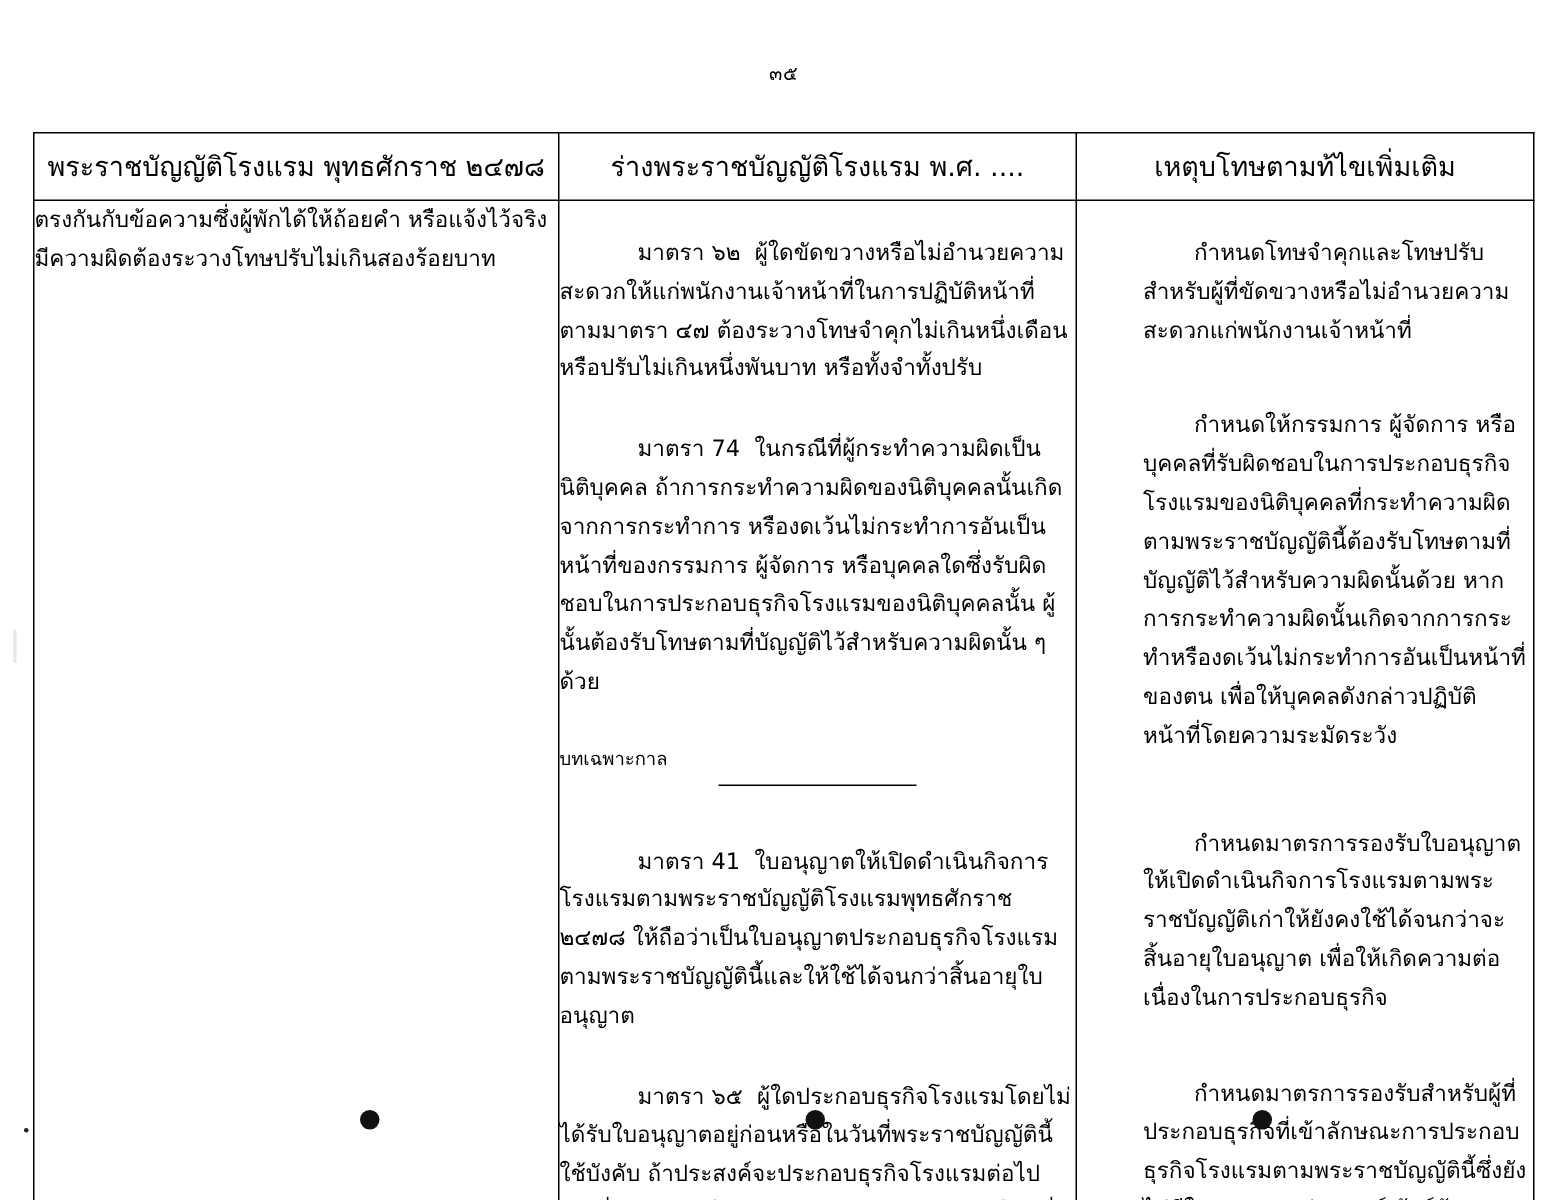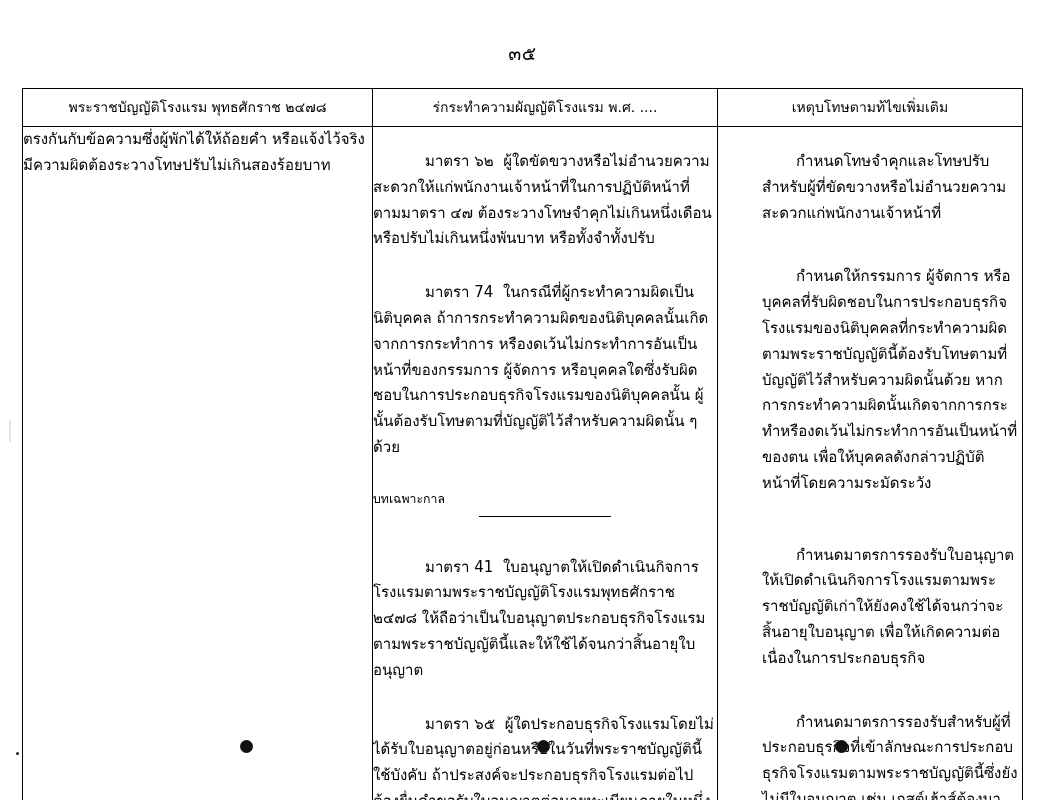--- a/index.html
+++ b/index.html
@@ -20,21 +20,21 @@
     width: 1045px;
     height: 800px;
     box-sizing: border-box;
   }
   .page-number {
     position: absolute;
     top: 38px;
     left: 0;
     width: 1045px;
     text-align: center;
-    font-size: 19px;
+    font-size: 13px;
     letter-spacing: 0.5px;
   }
   table.doc-table {
     position: absolute;
     top: 88px;
     left: 22px;
     width: 1000px;
     border-collapse: collapse;
     table-layout: fixed;
   }
@@ -43,21 +43,21 @@
   table.doc-table col.c3 { width: 305px; }
   table.doc-table th,
   table.doc-table td {
     border: 1px solid #000000;
     vertical-align: top;
     padding: 0;
   }
   table.doc-table th {
     text-align: center;
     font-weight: normal;
-    font-size: 14px;
+    font-size: 18px;
     padding: 7px 4px 8px 4px;
     height: 20px;
   }
   td.body-cell {
     height: 640px;
     padding: 8px 12px 6px 12px;
   }
   .para {
     font-size: 15px;
     line-height: 1.72;
@@ -124,21 +124,21 @@
 
   <table class="doc-table">
     <colgroup>
       <col class="c1">
       <col class="c2">
       <col class="c3">
     </colgroup>
     <thead>
       <tr>
         <th>พระราชบัญญัติโรงแรม พุทธศักราช ๒๔๗๘</th>
-        <th>ร่กระทำความผัญญัติโรงแรม พ.ศ. ....</th>
+        <th>ร่างพระราชบัญญัติโรงแรม พ.ศ. ....</th>
         <th>เหตุบโทษตามท้ไขเพิ่มเติม</th>
       </tr>
     </thead>
     <tbody>
       <tr>
 
         <td class="body-cell">
           <p class="para">ตรงกันกับข้อความซึ่งผู้พักได้ให้ถ้อยคำ หรือแจ้งไว้จริง มีความผิดต้องระวางโทษปรับไม่เกินสองร้อยบาท</p>
         </td>
 

